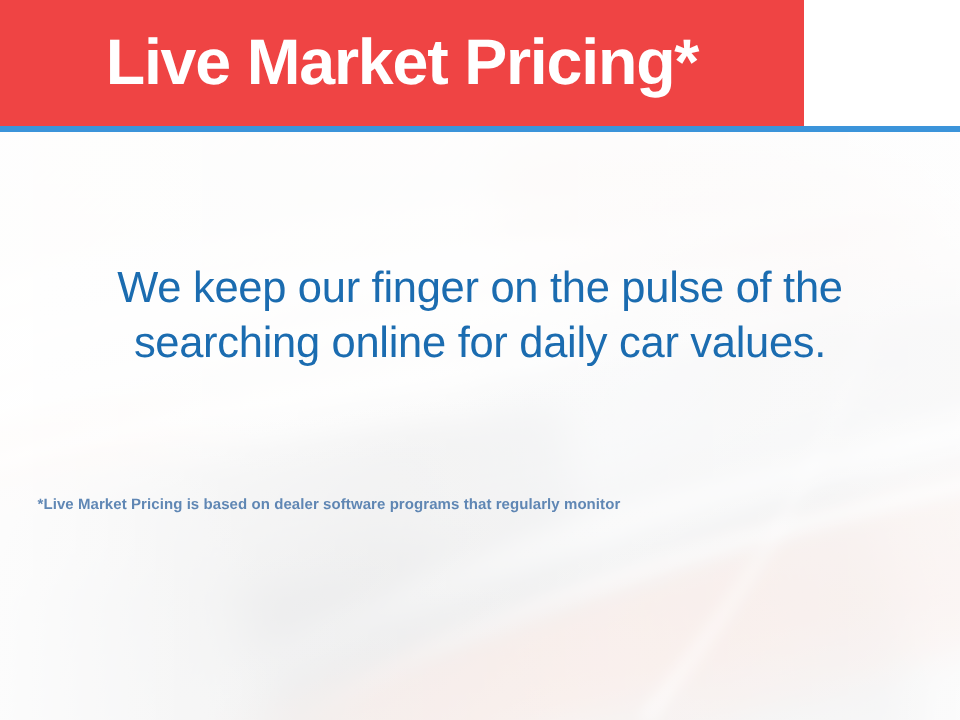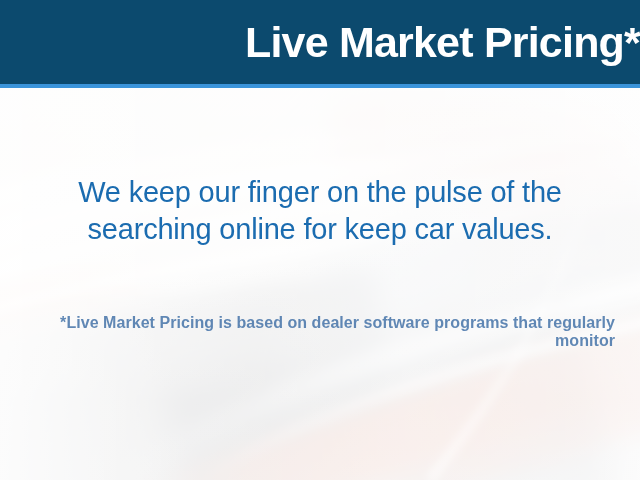--- a/index.html
+++ b/index.html
@@ -15,27 +15,27 @@
     overflow: hidden;
     font-family: "Liberation Sans", sans-serif;
     background: #ffffff;
   }
 
   
   .banner {
     position: absolute;
     left: 0;
     top: 0;
-    width: 640px;
+    width: 536px;
     height: 88px;
-    background: #0c4a6e;
+    background: #ef4444;
     box-sizing: border-box;
     display: flex;
     align-items: center;
-    justify-content: flex-end;
+    justify-content: center;
     z-index: 40;
   }
   .banner-underline {
     position: absolute;
     left: 0;
     top: 84px;
     width: 640px;
     height: 4px;
     background: #3b94da;
     z-index: 41;
@@ -226,27 +226,27 @@
     font-size: 29px;
     font-weight: normal;
     line-height: 37px;
     letter-spacing: -0.2px;
   }
   .headline .hl-line { display: block; }
 
   .disclaimer {
     position: absolute;
     left: 25px;
-    top: 226px;
+    top: 240px;
     width: 590px;
     margin: 0;
-    text-align: right;
+    text-align: left;
     color: #3f6fa6;
     opacity: 0.82;
-    font-size: 16px;
+    font-size: 10px;
     font-weight: bold;
     line-height: 18px;
     letter-spacing: 0.05px;
   }
   .disclaimer .dc-line { display: block; }
 </style>
 </head>
 <body>
 
 <div id="stage">
@@ -305,21 +305,21 @@
 
   <div class="banner">
     <h1 class="banner-title">Live Market Pricing*</h1>
   </div>
   <div class="banner-underline"></div>
 
   <div class="copy">
 
     <p class="headline">
       <span class="hl-line">We keep our finger on the pulse of the</span>
-      <span class="hl-line">searching online for keep car values.</span>
+      <span class="hl-line">searching online for daily car values.</span>
     </p>
 
     <p class="disclaimer">
       <span class="dc-line">*Live Market Pricing is based on dealer software programs that regularly monitor</span>
     </p>
 
   </div>
 
 </div>
 

